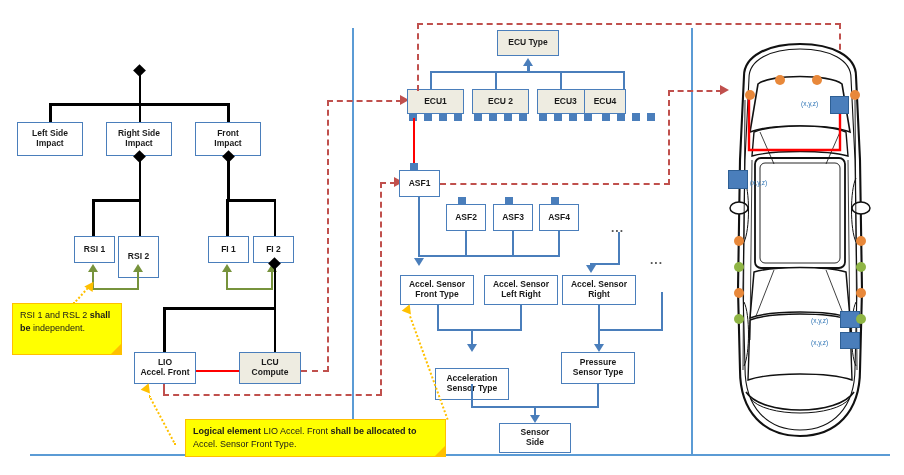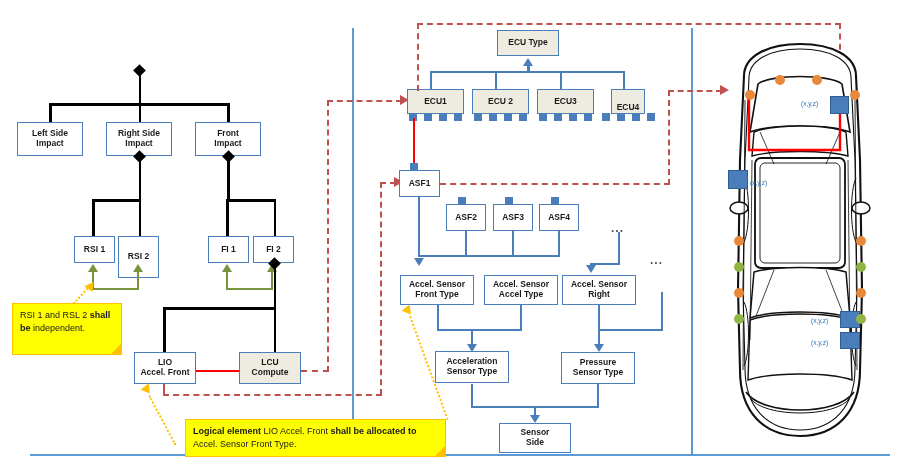--- a/index.html
+++ b/index.html
@@ -214,21 +214,21 @@
   </div>
   <div class="node beige" style="left:537px;top:89px;width:57px;height:25px;">
     <span>ECU3</span>
   </div>
   <div class="pins" style="left:539px;top:113px;width:53px;">
     <i></i>
       <i></i>
       <i></i>
       <i></i>
   </div>
-  <div class="node beige" style="left:611px;top:89px;width:34px;height:25px;align-items:flex-end;">
+  <div class="node beige" style="left:584px;top:89px;width:42px;height:25px;">
     <span>ECU4</span>
   </div>
   <div class="pins" style="left:602px;top:113px;width:53px;">
     <i></i>
       <i></i>
       <i></i>
       <i></i>
   </div>
 
   <div class="rline v" style="left:413px;top:118px;height:48px;"></div>
@@ -275,40 +275,40 @@
   <div class="bline h" style="left:590px;top:263px;width:30px;"></div>
   <div class="bline v" style="left:590px;top:263px;height:8px;"></div>
   <div class="barrow" style="left:585.5px;top:265px;"></div>
 
   <div class="node" style="left:400px;top:275px;width:74px;height:30px;flex-direction:column;">
     <span>Accel. Sensor</span>
     <span>Front Type</span>
   </div>
   <div class="node" style="left:484px;top:275px;width:74px;height:30px;flex-direction:column;">
     <span>Accel. Sensor</span>
-    <span>Accel Type</span>
+    <span>Left Right</span>
   </div>
   <div class="node" style="left:562px;top:275px;width:74px;height:30px;flex-direction:column;">
     <span>Accel. Sensor</span>
     <span>Right</span>
   </div>
 
   <div class="bline v" style="left:437px;top:305px;height:26px;"></div>
   <div class="bline v" style="left:520px;top:305px;height:26px;"></div>
   <div class="bline h" style="left:437px;top:329px;width:85px;"></div>
   <div class="bline v" style="left:471px;top:329px;height:18px;"></div>
   <div class="barrow" style="left:466.5px;top:344px;"></div>
 
   <div class="bline v" style="left:598px;top:305px;height:26px;"></div>
   <div class="bline v" style="left:661px;top:292px;height:39px;"></div>
   <div class="bline h" style="left:598px;top:329px;width:65px;"></div>
   <div class="bline v" style="left:598px;top:329px;height:18px;"></div>
   <div class="barrow" style="left:593.5px;top:344px;"></div>
 
-  <div class="node" style="left:435px;top:351px;width:74px;height:32px;flex-direction:column;">
+  <div class="node" style="left:435px;top:368px;width:74px;height:32px;flex-direction:column;">
     <span>Acceleration</span>
     <span>Sensor Type</span>
   </div>
   <div class="node" style="left:561px;top:352px;width:74px;height:32px;flex-direction:column;">
     <span>Pressure</span>
     <span>Sensor Type</span>
   </div>
 
   <div class="bline v" style="left:471px;top:384px;height:24px;"></div>
   <div class="bline v" style="left:597px;top:384px;height:24px;"></div>

